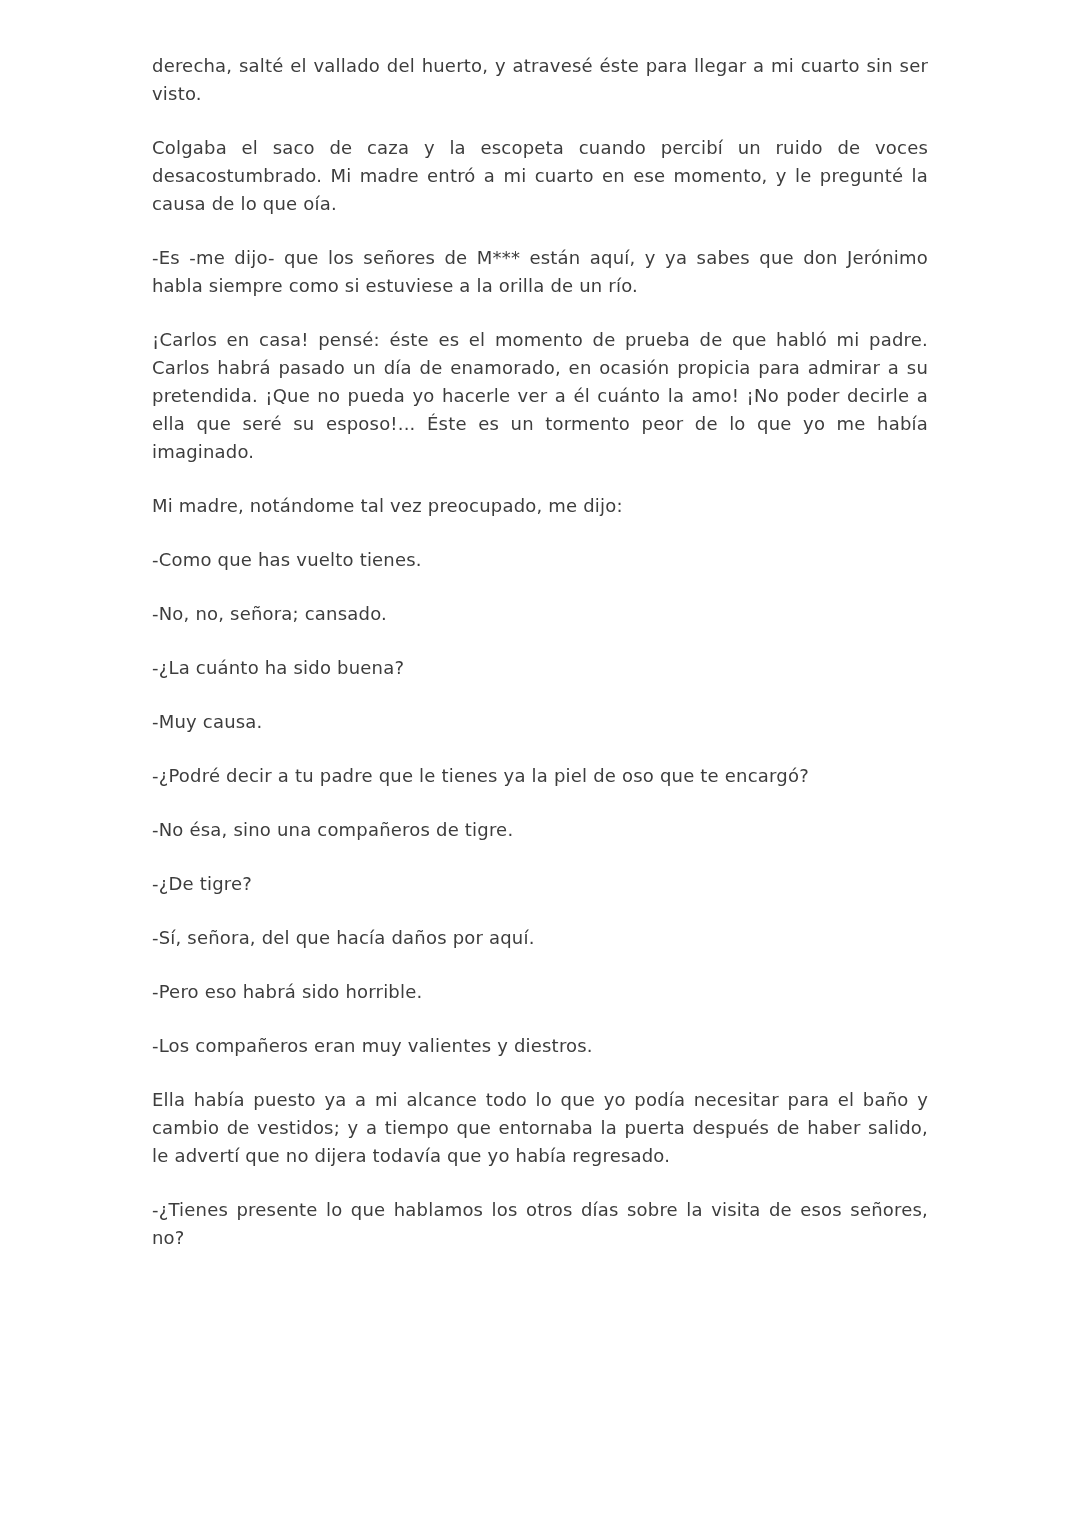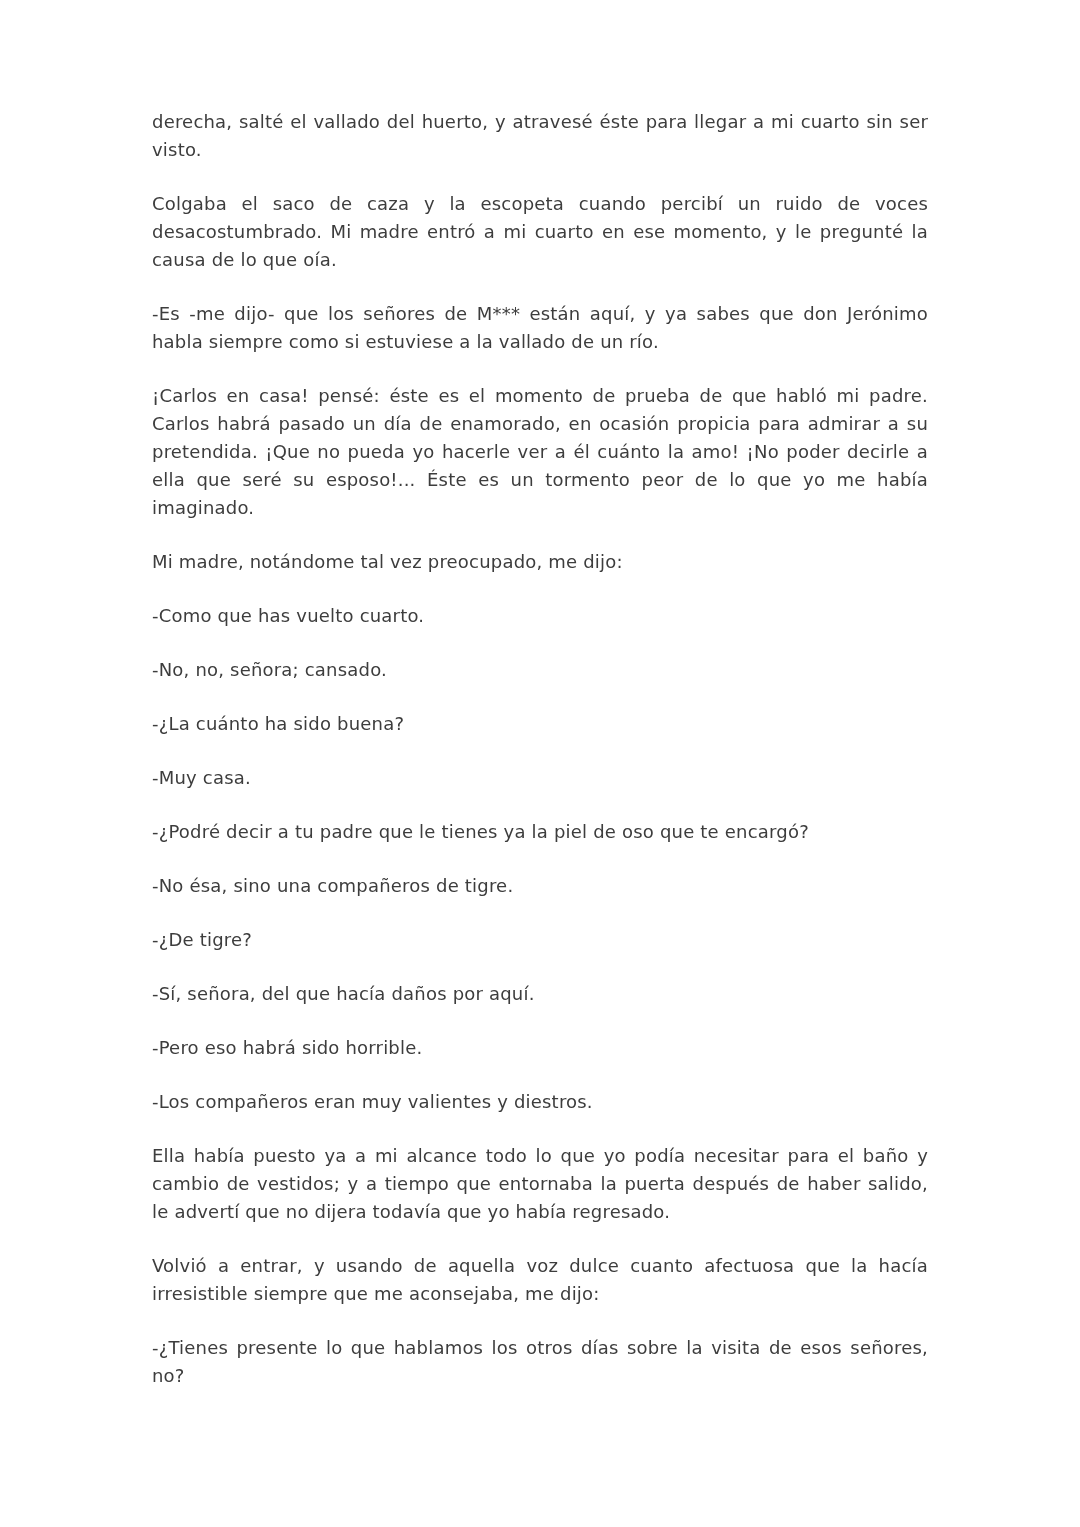--- a/index.html
+++ b/index.html
@@ -6,50 +6,49 @@
     margin: 0;
     padding: 0;
     background: #ffffff;
   }
   .page {
     width: 1080px;
     min-height: 1527px;
     margin: 0 auto;
     background: #ffffff;
     box-sizing: border-box;
-    padding: 108px 152px 80px 152px;
+    padding: 52px 152px 80px 152px;
     font-family: "DejaVu Sans", "Liberation Sans", sans-serif;
     color: #3d3d3d;
   }
   .para {
     font-size: 18px;
     line-height: 28px;
     text-align: justify;
     margin: 0 0 26px 0;
     letter-spacing: 0.2px;
   }
   .para:last-child {
     margin-bottom: 8px;
   }
 </style>
 </head>
 <body>
 
 <div class="page">
   <p class="para">derecha, salté el vallado del huerto, y atravesé éste para llegar a mi cuarto sin ser visto.</p>
   <p class="para">Colgaba el saco de caza y la escopeta cuando percibí un ruido de voces desacostumbrado. Mi madre entró a mi cuarto en ese momento, y le pregunté la causa de lo que oía.</p>
-  <p class="para">-Es -me dijo- que los señores de M*** están aquí, y ya sabes que don Jerónimo habla siempre como si estuviese a la vallado de un río.</p>
+  <p class="para">-Es -me dijo- que los señores de M*** están aquí, y ya sabes que don Jerónimo habla siempre como si estuviese a la orilla de un río.</p>
   <p class="para">¡Carlos en casa! pensé: éste es el momento de prueba de que habló mi padre. Carlos habrá pasado un día de enamorado, en ocasión propicia para admirar a su pretendida. ¡Que no pueda yo hacerle ver a él cuánto la amo! ¡No poder decirle a ella que seré su esposo!... Éste es un tormento peor de lo que yo me había imaginado.</p>
   <p class="para">Mi madre, notándome tal vez preocupado, me dijo:</p>
-  <p class="para">-Como que has vuelto cuarto.</p>
+  <p class="para">-Como que has vuelto tienes.</p>
   <p class="para">-No, no, señora; cansado.</p>
   <p class="para">-¿La cuánto ha sido buena?</p>
-  <p class="para">-Muy casa.</p>
+  <p class="para">-Muy causa.</p>
   <p class="para">-¿Podré decir a tu padre que le tienes ya la piel de oso que te encargó?</p>
   <p class="para">-No ésa, sino una compañeros de tigre.</p>
   <p class="para">-¿De tigre?</p>
   <p class="para">-Sí, señora, del que hacía daños por aquí.</p>
   <p class="para">-Pero eso habrá sido horrible.</p>
   <p class="para">-Los compañeros eran muy valientes y diestros.</p>
   <p class="para">Ella había puesto ya a mi alcance todo lo que yo podía necesitar para el baño y cambio de vestidos; y a tiempo que entornaba la puerta después de haber salido, le advertí que no dijera todavía que yo había regresado.</p>
-  <p class="para">Volvió a entrar, y usando de aquella voz dulce cuanto afectuosa que la hacía irresistible siempre que me aconsejaba, me dijo:</p>
   <p class="para">-¿Tienes presente lo que hablamos los otros días sobre la visita de esos señores, no?</p>
 </div>
 
 </body></html>

